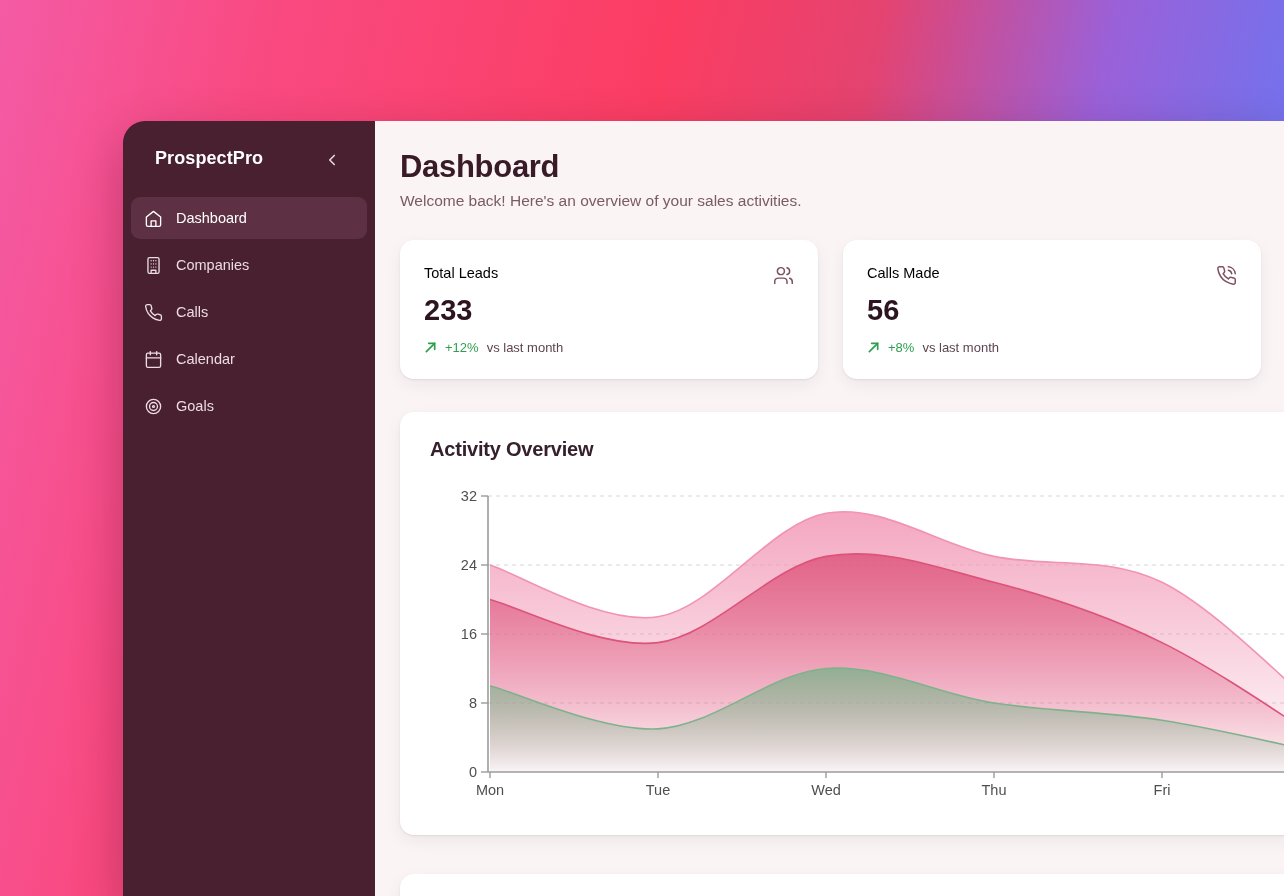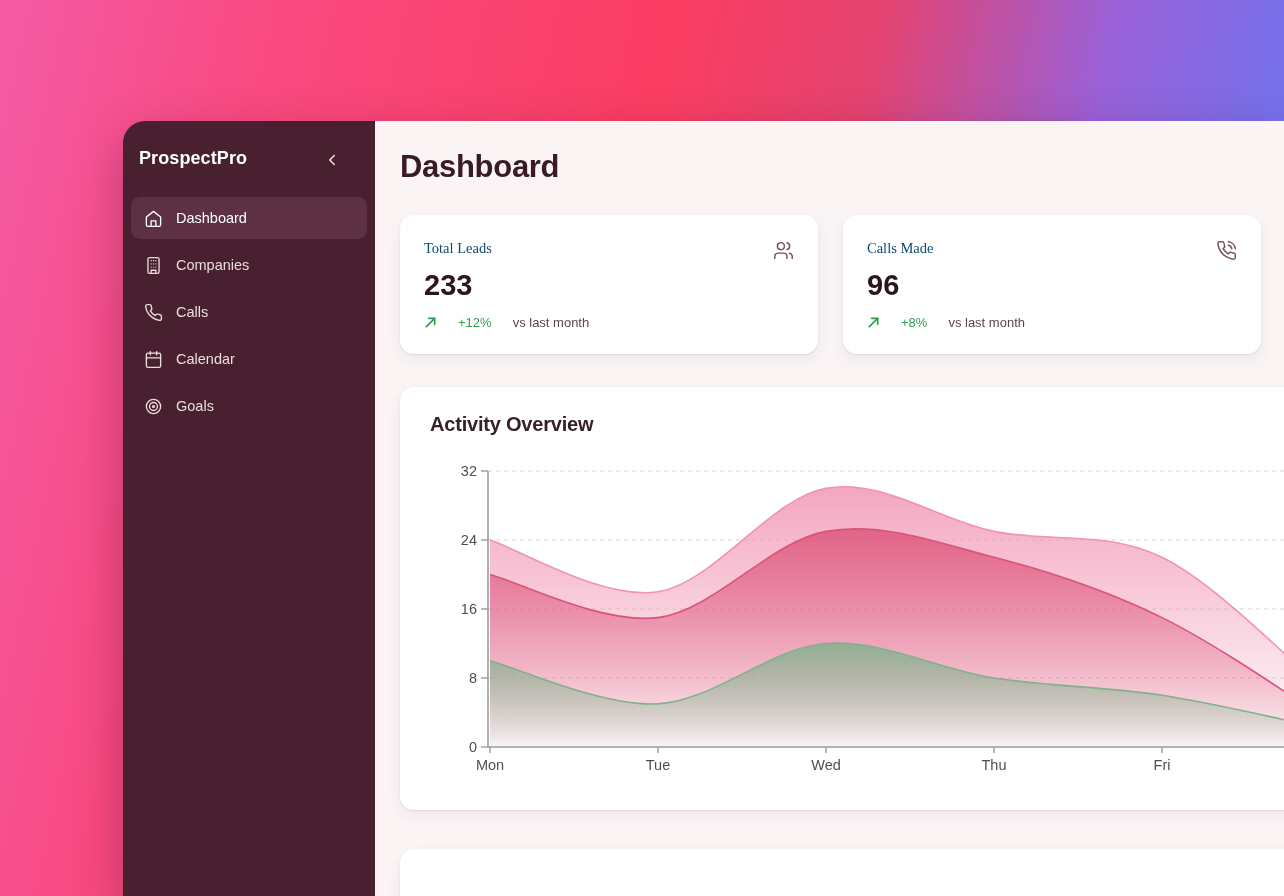--- a/index.html
+++ b/index.html
@@ -9,21 +9,21 @@
     background: linear-gradient(102deg, #f45ba5 0%, #f94a82 18%, #fb3d62 46%,
       #e44370 60%, #9a61d9 76%, #7173ee 90%, #7173ee 100%); }
   .window { position: absolute; left: 123px; top: 121px; width: 1161px; height: 775px;
     display: flex; border-top-left-radius: 22px; overflow: hidden;
     box-shadow: 0 18px 50px rgba(55,10,35,.30); }
 
   
   .sidebar { width: 252px; flex: none; background: #48202f; color: #eddbe2;
     display: flex; flex-direction: column; }
   .sidebar-header { display: flex; align-items: flex-end; justify-content: space-between;
-    padding: 27px 34px 24px 16px; }
+    padding: 27px 34px 24px 32px; }
   .brand { color: #ffffff; font-size: 18px; font-weight: 800; letter-spacing: .1px; }
   .collapse-btn { width: 18px; height: 18px; color: #e9d4dc; cursor: pointer; }
   .collapse-btn svg { width: 100%; height: 100%; }
   nav { padding: 4px 8px; }
   .nav-item { display: flex; align-items: center; gap: 13px; height: 42px;
     padding: 0 13px; margin-bottom: 5px; border-radius: 9px; font-size: 14.5px;
     color: #eddbe2; cursor: pointer; }
   .nav-item.active { background: #5d3143; color: #ffffff; }
   .nav-icon { width: 19px; height: 19px; flex: none; display: inline-flex; }
   .nav-icon svg { width: 100%; height: 100%; }
@@ -33,25 +33,25 @@
     overflow: hidden; position: relative; }
   h1.page-title { margin: 0; font-size: 31px; font-weight: 800; color: #391b28;
     letter-spacing: -.3px; }
   p.page-subtitle { margin: 7px 0 0; font-size: 15.5px; color: #7b5a67; }
 
   .stats-row { display: flex; gap: 25px; margin-top: 30px; }
   .stat-card { width: 418px; flex: none; height: 139px; background: #fff;
     border-radius: 14px; padding: 25px 24px 0;
     box-shadow: 0 1px 2px rgba(70,31,47,.10), 0 6px 16px rgba(70,31,47,.06); }
   .stat-top { display: flex; align-items: flex-start; justify-content: space-between; }
-  .stat-label { font-size: 14.5px; color: #0c4a6e; font-family: Liberation Serif, serif; }
+  .stat-label { font-size: 14.5px; color: #000000; }
   .stat-icon { width: 21px; height: 21px; color: #7c4f61; }
   .stat-icon svg { width: 100%; height: 100%; }
   .stat-value { margin-top: 8px; font-size: 29px; font-weight: 800; color: #2c1520; }
-  .stat-trend { margin-top: 13px; display: flex; align-items: center; gap: 21px;
+  .stat-trend { margin-top: 13px; display: flex; align-items: center; gap: 8px;
     font-size: 13px; color: #5d4450; }
   .trend-up { display: inline-flex; width: 13px; height: 13px; color: #2f9e50; }
   .trend-up svg { width: 100%; height: 100%; }
   .trend-pct { color: #2f9e50; }
 
   .chart-card { margin-top: 33px; width: 1344px; height: 423px; background: #fff;
     border-radius: 14px; padding: 26px 0 0 30px;
     box-shadow: 0 1px 2px rgba(70,31,47,.10), 0 6px 16px rgba(70,31,47,.06); }
   .chart-title { margin: 0; font-size: 20px; font-weight: 800; color: #35202c;
     letter-spacing: -.2px; }
@@ -123,20 +123,21 @@
                 <circle cx="12" cy="12" r="1.2"></circle>
               </svg>
             </span>
             <span>Goals</span>
           </div>
         </nav>
     </aside>
 
     <main class="content">
       <h1 class="page-title">Dashboard</h1>
+      <p class="page-subtitle">Welcome back! Here's an overview of your sales activities.</p>
 
       <div class="stats-row" id="stats-row">
           <div class="stat-card">
             <div class="stat-top">
        <span class="stat-label">Total Leads</span>
        <span class="stat-icon"><svg viewBox="0 0 24 24" fill="none" stroke="currentColor" stroke-width="1.7" stroke-linecap="round" stroke-linejoin="round">
                   <path d="M16 21v-2a4 4 0 0 0-4-4H6a4 4 0 0 0-4 4v2"></path>
                   <circle cx="9" cy="7" r="4"></circle>
                   <path d="M22 21v-2a4 4 0 0 0-3-3.87"></path>
                   <path d="M16 3.13a4 4 0 0 1 0 7.75"></path>
@@ -156,21 +157,21 @@
           </div>
           <div class="stat-card">
             <div class="stat-top">
        <span class="stat-label">Calls Made</span>
        <span class="stat-icon"><svg viewBox="0 0 24 24" fill="none" stroke="currentColor" stroke-width="1.7" stroke-linecap="round" stroke-linejoin="round">
                   <path d="M22 16.92v3a2 2 0 0 1-2.18 2 19.79 19.79 0 0 1-8.63-3.07 19.5 19.5 0 0 1-6-6A19.79 19.79 0 0 1 2.12 4.18 2 2 0 0 1 4.11 2h3a2 2 0 0 1 2 1.72c.13.96.36 1.9.7 2.81a2 2 0 0 1-.45 2.11L8.09 9.91a16 16 0 0 0 6 6l1.27-1.27a2 2 0 0 1 2.11-.45c.91.34 1.85.57 2.81.7A2 2 0 0 1 22 16.92z"></path>
                   <path d="M14.05 2a9 9 0 0 1 8 7.94"></path>
                   <path d="M14.05 6A5 5 0 0 1 18 10"></path>
                 </svg></span>
      </div>
-     <div class="stat-value">96</div>
+     <div class="stat-value">56</div>
      <div class="stat-trend">
        <span class="trend-up">
                 <svg viewBox="0 0 14 14" fill="none" stroke="currentColor" stroke-width="1.8" stroke-linecap="round" stroke-linejoin="round">
                   <line x1="2.5" y1="11.5" x2="11.5" y2="2.5"></line>
                   <polyline points="5 2.5 11.5 2.5 11.5 9"></polyline>
                 </svg>
               </span>
        <span class="trend-pct">+8%</span>
        <span>vs last month</span>
      </div>

